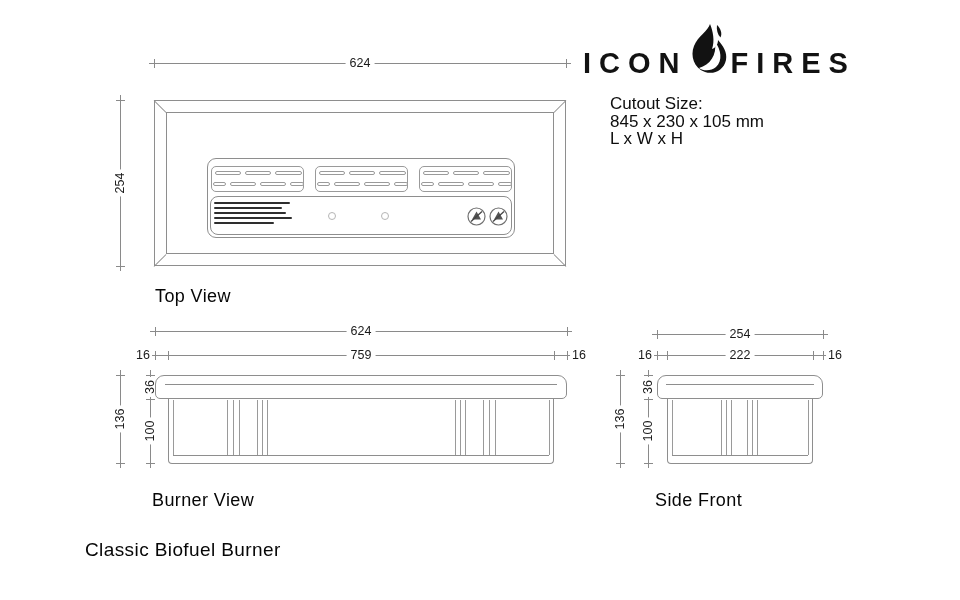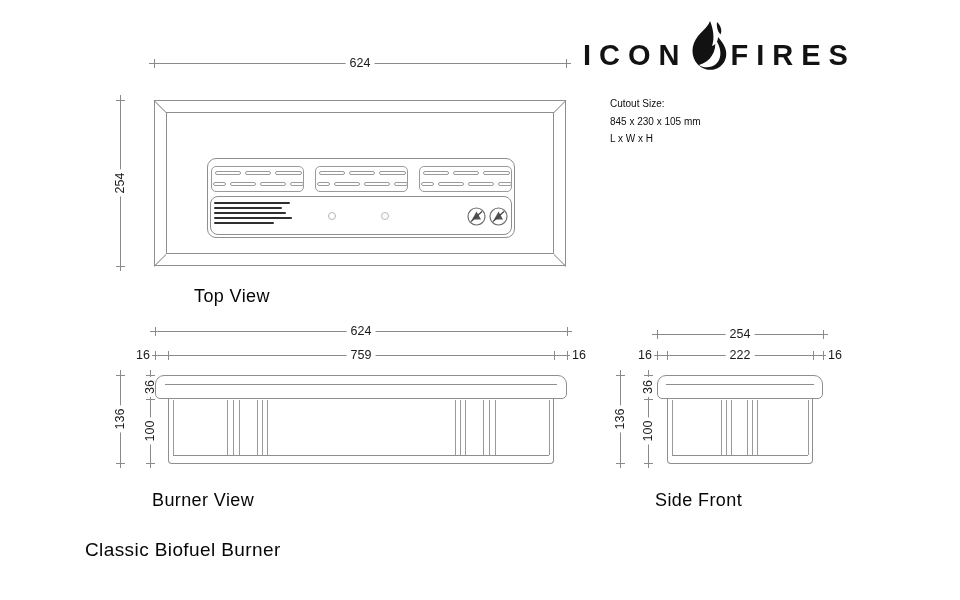--- a/index.html
+++ b/index.html
@@ -20,24 +20,24 @@
                padding:0 3px;font-size:12.5px;color:#1a1a1a;white-space:nowrap;}
   .view-title{position:absolute;font-size:18px;color:#060606;letter-spacing:0.4px;}
   .product-title{position:absolute;font-size:19px;color:#060606;letter-spacing:0.4px;}
   
   .slot-group{position:absolute;border:1px solid #9a9a9a;border-radius:5px;box-sizing:border-box;background:#fff;}
   .slot{position:absolute;height:4px;border:1px solid #9a9a9a;border-radius:2px;box-sizing:border-box;background:#fff;}
   .label-line{height:2px;background:#2e2e2e;border-radius:1px;margin-bottom:3px;}
   .hole{position:absolute;width:8px;height:8px;border:1px solid #b5b5b5;border-radius:50%;box-sizing:border-box;}
   .warn{position:absolute;width:19px;height:19px;}
   
-  .logo{position:absolute;left:583px;top:30px;display:flex;align-items:center;height:50px;}
+  .logo{position:absolute;left:583px;top:30px;display:flex;align-items:flex-end;height:50px;}
   .logo-word{font-size:29px;font-weight:700;letter-spacing:8px;color:#121212;}
   .logo-flame{margin:-14px 1px 0 -2px;}
-  .cutout{position:absolute;left:610px;top:95px;font-size:10px;line-height:17.5px;color:#0e0e0e;}
+  .cutout{position:absolute;left:610px;top:95px;font-size:17px;line-height:17.5px;color:#0e0e0e;}
 </style>
 </head>
 <body>
 
 <div class="canvas" id="canvas">
 
   <div class="logo">
     <span class="logo-word">ICON</span>
     <span class="logo-flame">
       <svg width="44" height="54" viewBox="0 0 44 54">
@@ -123,21 +123,21 @@
     <div class="dim-h" style="left:149px;top:63px;width:422px;"></div>
     <div class="tick-v" style="left:154px;top:59px;"></div>
     <div class="tick-v" style="left:566px;top:59px;"></div>
     <div class="dim-label" style="left:360px;top:63px;">624</div>
 
     <div class="dim-v" style="left:120px;top:95px;height:176px;"></div>
     <div class="tick-h" style="left:116px;top:100px;"></div>
     <div class="tick-h" style="left:116px;top:266px;"></div>
     <div class="dim-label-v" style="left:120px;top:183px;">254</div>
 
-    <div class="view-title" style="left:155px;top:286px;margin-left:39px;">Top View</div>
+    <div class="view-title" style="left:155px;top:286px;">Top View</div>
   </div>
 
   <div>
 
     <div class="dim-h" style="left:150px;top:331px;width:422px;"></div>
     <div class="tick-v" style="left:155px;top:327px;"></div>
     <div class="tick-v" style="left:567px;top:327px;"></div>
     <div class="dim-label" style="left:361px;top:331px;">624</div>
 
     <div class="dim-h" style="left:149px;top:355px;width:425px;"></div>

